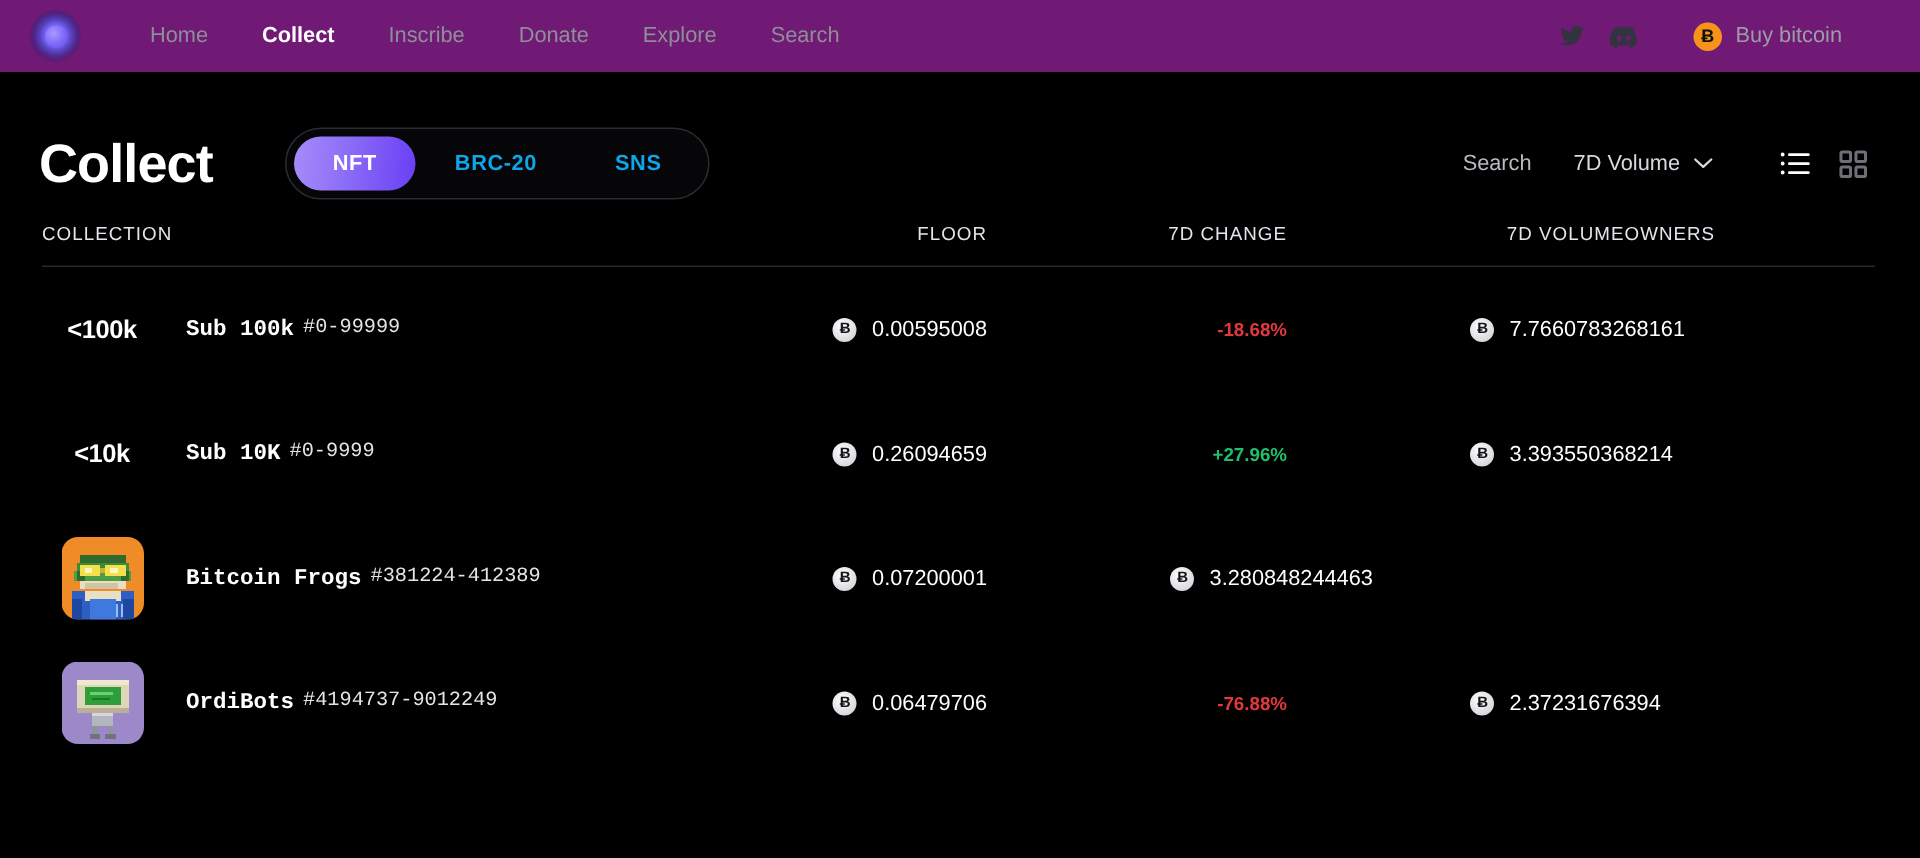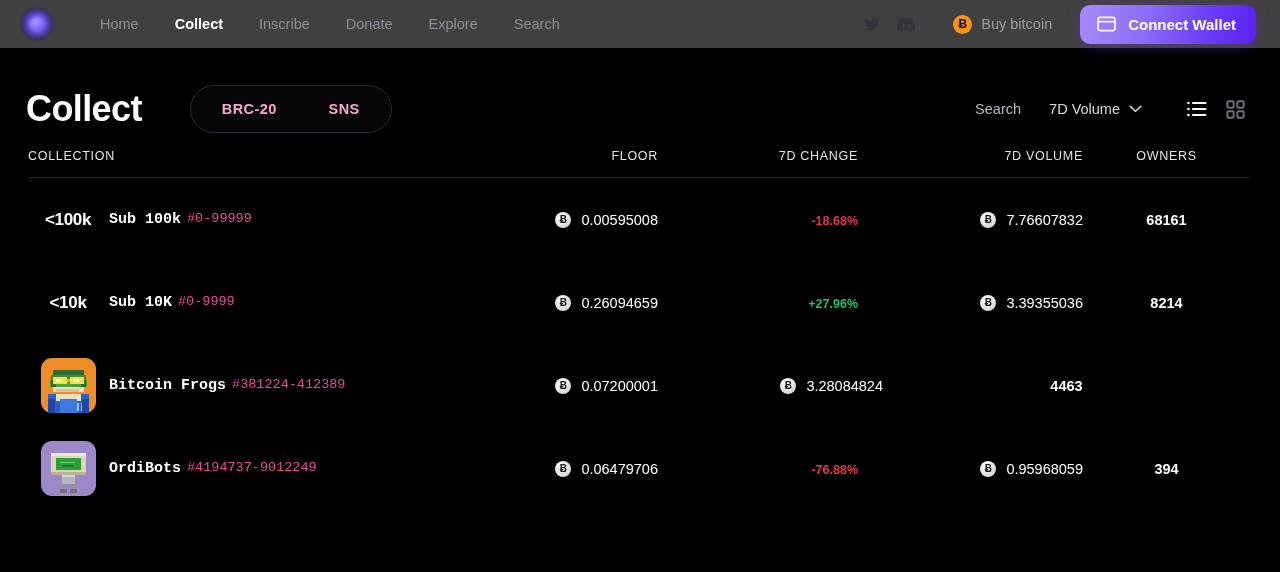--- a/index.html
+++ b/index.html
@@ -10,21 +10,21 @@
     overflow: hidden;
     color: #ffffff;
   }
 
   
   .navbar {
     height: 48px;
     display: flex;
     align-items: center;
     padding: 0 24px 0 18px;
-    background: #404040;
+    background: #701a75;
     position: relative;
   }
   .logo-wrap {
     width: 38px; height: 38px;
     display: flex; align-items: center; justify-content: center;
     margin-right: 26px;
     flex: 0 0 auto;
   }
   .logo-glow {
     width: 34px; height: 34px;
@@ -102,21 +102,21 @@
   .segmented {
     margin-left: 48px;
     display: flex; align-items: center;
     border: 1px solid #2b2b33;
     border-radius: 999px;
     padding: 5px;
     background: #060608;
   }
   .seg {
     font-size: 14.5px; font-weight: bold; letter-spacing: 0.4px;
-    color: #f9a8d4;
+    color: #0ea5e9;
     padding: 10px 26px;
     border-radius: 999px;
     cursor: pointer;
     white-space: nowrap;
   }
   .seg.active {
     background: linear-gradient(95deg, #a78bfa 0%, #8b6cf7 45%, #6a3ff4 100%);
     color: #ffffff;
   }
 
@@ -145,56 +145,56 @@
   .t-head {
     display: flex; align-items: center;
     height: 44px;
     border-bottom: 1px solid #27272e;
     font-size: 12.5px; letter-spacing: 0.7px; color: #e4e4ea; font-weight: normal;
   }
   .c-collection { flex: 0 0 505px; text-align: left; }
   .c-floor      { flex: 0 0 125px; text-align: right; }
   .c-change     { flex: 0 0 200px; text-align: right; }
   .c-volume     { flex: 0 0 225px; text-align: right; }
-  .c-owners     { flex: 1 1 auto;  text-align: center; }
+  .c-owners     { flex: 1 1 auto;  text-align: left; }
 
   .t-row {
     display: flex; align-items: center;
     height: 83px;
   }
-  .coll-cell { display: flex; align-items: center; gap: 1px; }
+  .coll-cell { display: flex; align-items: center; gap: 16px; }
   .avatar-slot {
     width: 80px; flex: 0 0 80px;
     display: flex; align-items: center; justify-content: center;
   }
   .avatar-text { font-size: 17px; font-weight: bold; color: #ffffff; letter-spacing: -0.3px; }
   .avatar-img {
     width: 55px; height: 55px; border-radius: 11px;
     overflow: hidden; display: block;
   }
   .coll-info { display: flex; flex-direction: row; gap: 6px; font-family: Liberation Mono, monospace; }
   .coll-name { font-size: 15px; font-weight: bold; color: #ffffff; }
-  .coll-range { font-size: 13.5px; color: #ec4899; }
+  .coll-range { font-size: 13.5px; color: #e5e5e5; }
 
   .val-with-icon {
     display: flex; align-items: center; justify-content: flex-end; gap: 10px;
   }
   .btc-badge {
     width: 16px; height: 16px; border-radius: 50%;
     background: radial-gradient(circle at 40% 35%, #ffffff 0%, #d9d9de 70%, #b9b9c0 100%);
     color: #16161a;
     font-size: 10px; font-weight: bold;
     display: flex; align-items: center; justify-content: center;
     flex: 0 0 auto; line-height: 1;
   }
   .num { font-size: 14.5px; color: #ffffff; }
   .pct { font-size: 12.5px; font-weight: bold; }
   .pct.up   { color: #1fbf6b; margin-left: 25px; }
   .pct.down { color: #e0383e; }
-  .owners { font-size: 14.5px; font-weight: bold; color: #ffffff; }
+  .owners { font-size: 14.5px; font-weight: normal; color: #ffffff; }
 
   svg { display: block; }
 </style>
 </head>
 <body>
 
 <div class="navbar">
   <div class="logo-wrap">
     <div class="logo-glow">
       <div class="logo-core"></div>
@@ -220,36 +220,28 @@
       <svg width="19" height="15" viewBox="0 0 24 18" fill="currentColor">
         <path d="M20.3 1.6C18.8.9 17.2.4 15.5.1c-.2.4-.5.9-.7 1.4-1.8-.3-3.6-.3-5.4 0C9.2 1 9 .5 8.8.1 7.1.4 5.5.9 4 1.6.8 6.4-.1 11 .4 15.6c2 1.5 3.9 2.4 5.8 3 .5-.6.9-1.3 1.2-2-.7-.2-1.3-.5-1.9-.9.2-.1.3-.2.5-.4 3.7 1.7 7.6 1.7 11.2 0 .2.1.3.2.5.4-.6.4-1.2.7-1.9.9.4.7.8 1.4 1.2 2 1.9-.6 3.8-1.5 5.8-3 .5-5.3-.9-9.9-3.5-14zM8.1 12.8c-1.1 0-2-1-2-2.3s.9-2.3 2-2.3 2 1 2 2.3-.9 2.3-2 2.3zm7.8 0c-1.1 0-2-1-2-2.3s.9-2.3 2-2.3 2 1 2 2.3-.9 2.3-2 2.3z"></path>
       </svg>
     </div>
 
     <div class="buy-btc">
       <div class="btc-circle">Ƀ</div>
       <span class="buy-btc-label">Buy bitcoin</span>
     </div>
 
-    <div class="connect-wallet">
-      <span>
-        <svg width="19" height="16" viewBox="0 0 20 17" fill="none" stroke="#ffffff" stroke-width="1.7">
-          <rect x="1" y="1.5" width="18" height="14" rx="2.4"></rect>
-          <line x1="1" y1="6" x2="19" y2="6"></line>
-        </svg>
-      </span>
-      <span class="connect-wallet-label">Connect Wallet</span>
-    </div>
   </div>
 </div>
 
 <div class="page-head">
   <div class="page-title">Collect</div>
 
   <div class="segmented">
+    <div class="seg active">NFT</div>
     <div class="seg">BRC-20</div>
     <div class="seg">SNS</div>
   </div>
 
   <div class="head-tools">
     <div class="tool-text">Search</div>
 
     <div class="sort-select">
       <span>7D Volume</span>
       <span>
@@ -422,20 +414,20 @@
     </div>
     <div class="c-floor val-with-icon">
       <span class="btc-badge">Ƀ</span>
       <span class="num">0.06479706</span>
     </div>
     <div class="c-change">
       <span class="pct down">-76.88%</span>
     </div>
     <div class="c-volume val-with-icon">
       <span class="btc-badge">Ƀ</span>
-      <span class="num">0.95968059</span>
+      <span class="num">2.37231676</span>
     </div>
     <div class="c-owners">
       <span class="owners">394</span>
     </div>
   </div>
 
 </div>
 
 </body></html>

